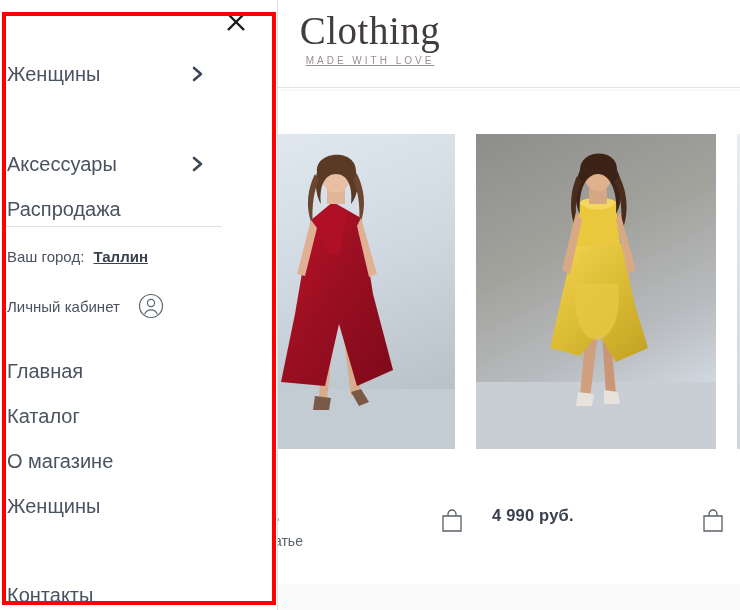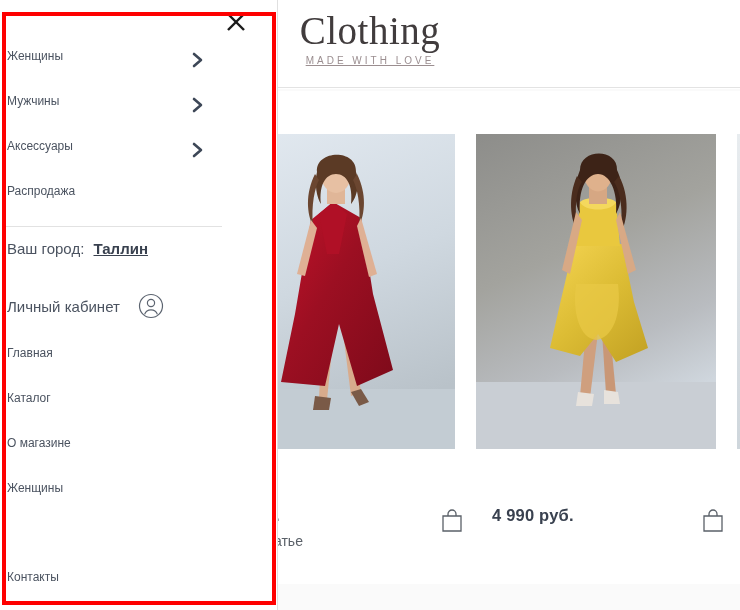--- a/index.html
+++ b/index.html
@@ -124,42 +124,43 @@
     width: 28px; height: 28px;
     cursor: pointer;
   }
   .close-btn svg { display: block; }
 
   .mitem {
     position: absolute;
     left: 7px;
     width: 205px;
     height: 22px;
-    font-size: 12px;
+    font-size: 20px;
     color: #4b5360;
     white-space: nowrap;
     cursor: pointer;
+    margin-top: 14px;
   }
   .mitem .chev {
     position: absolute;
     right: 8px; top: 3px;
     width: 12px; height: 16px;
   }
   .mitem .chev svg { display: block; }
 
   .divider {
     position: absolute;
     left: 6px; top: 226px;
     width: 216px; height: 1px;
     background: #e2e2e2;
   }
 
   .city-row {
     position: absolute;
-    left: 7px; top: 240px;
+    left: 7px; top: 248px;
     font-size: 15px;
     color: #4b5360;
     white-space: nowrap;
   }
   .city-name {
     font-weight: bold;
     color: #39414f;
     text-decoration: underline;
     cursor: pointer;
   }
@@ -340,28 +341,20 @@
 
       <div class="mitem" style="top:49px">
         <span>Женщины</span>
         <span class="chev">
           <svg width="12" height="16" viewBox="0 0 12 16">
               <polyline points="2,2 9,8 2,14" fill="none" stroke="#3d4757" stroke-width="2.6" stroke-linecap="round" stroke-linejoin="round"></polyline>
             </svg>
         </span>
       </div>
 
-      <div class="mitem" style="top:94px">
-        <span>Мужчины</span>
-        <span class="chev">
-          <svg width="12" height="16" viewBox="0 0 12 16">
-              <polyline points="2,2 9,8 2,14" fill="none" stroke="#3d4757" stroke-width="2.6" stroke-linecap="round" stroke-linejoin="round"></polyline>
-            </svg>
-        </span>
-      </div>
 
       <div class="mitem" style="top:139px">
         <span>Аксессуары</span>
         <span class="chev">
           <svg width="12" height="16" viewBox="0 0 12 16">
               <polyline points="2,2 9,8 2,14" fill="none" stroke="#3d4757" stroke-width="2.6" stroke-linecap="round" stroke-linejoin="round"></polyline>
             </svg>
         </span>
       </div>
 

